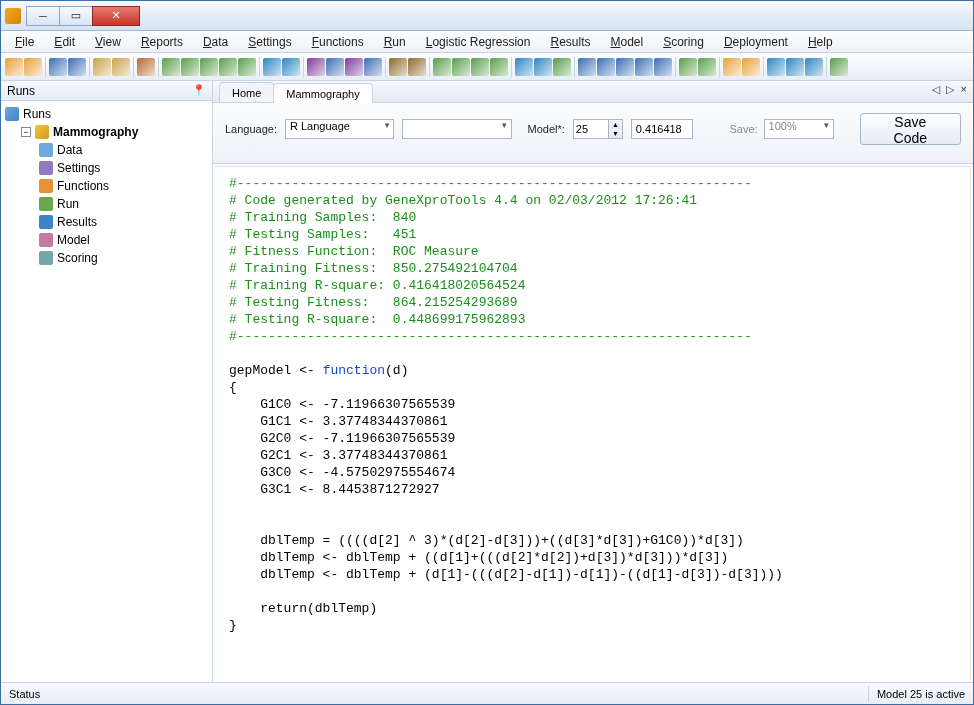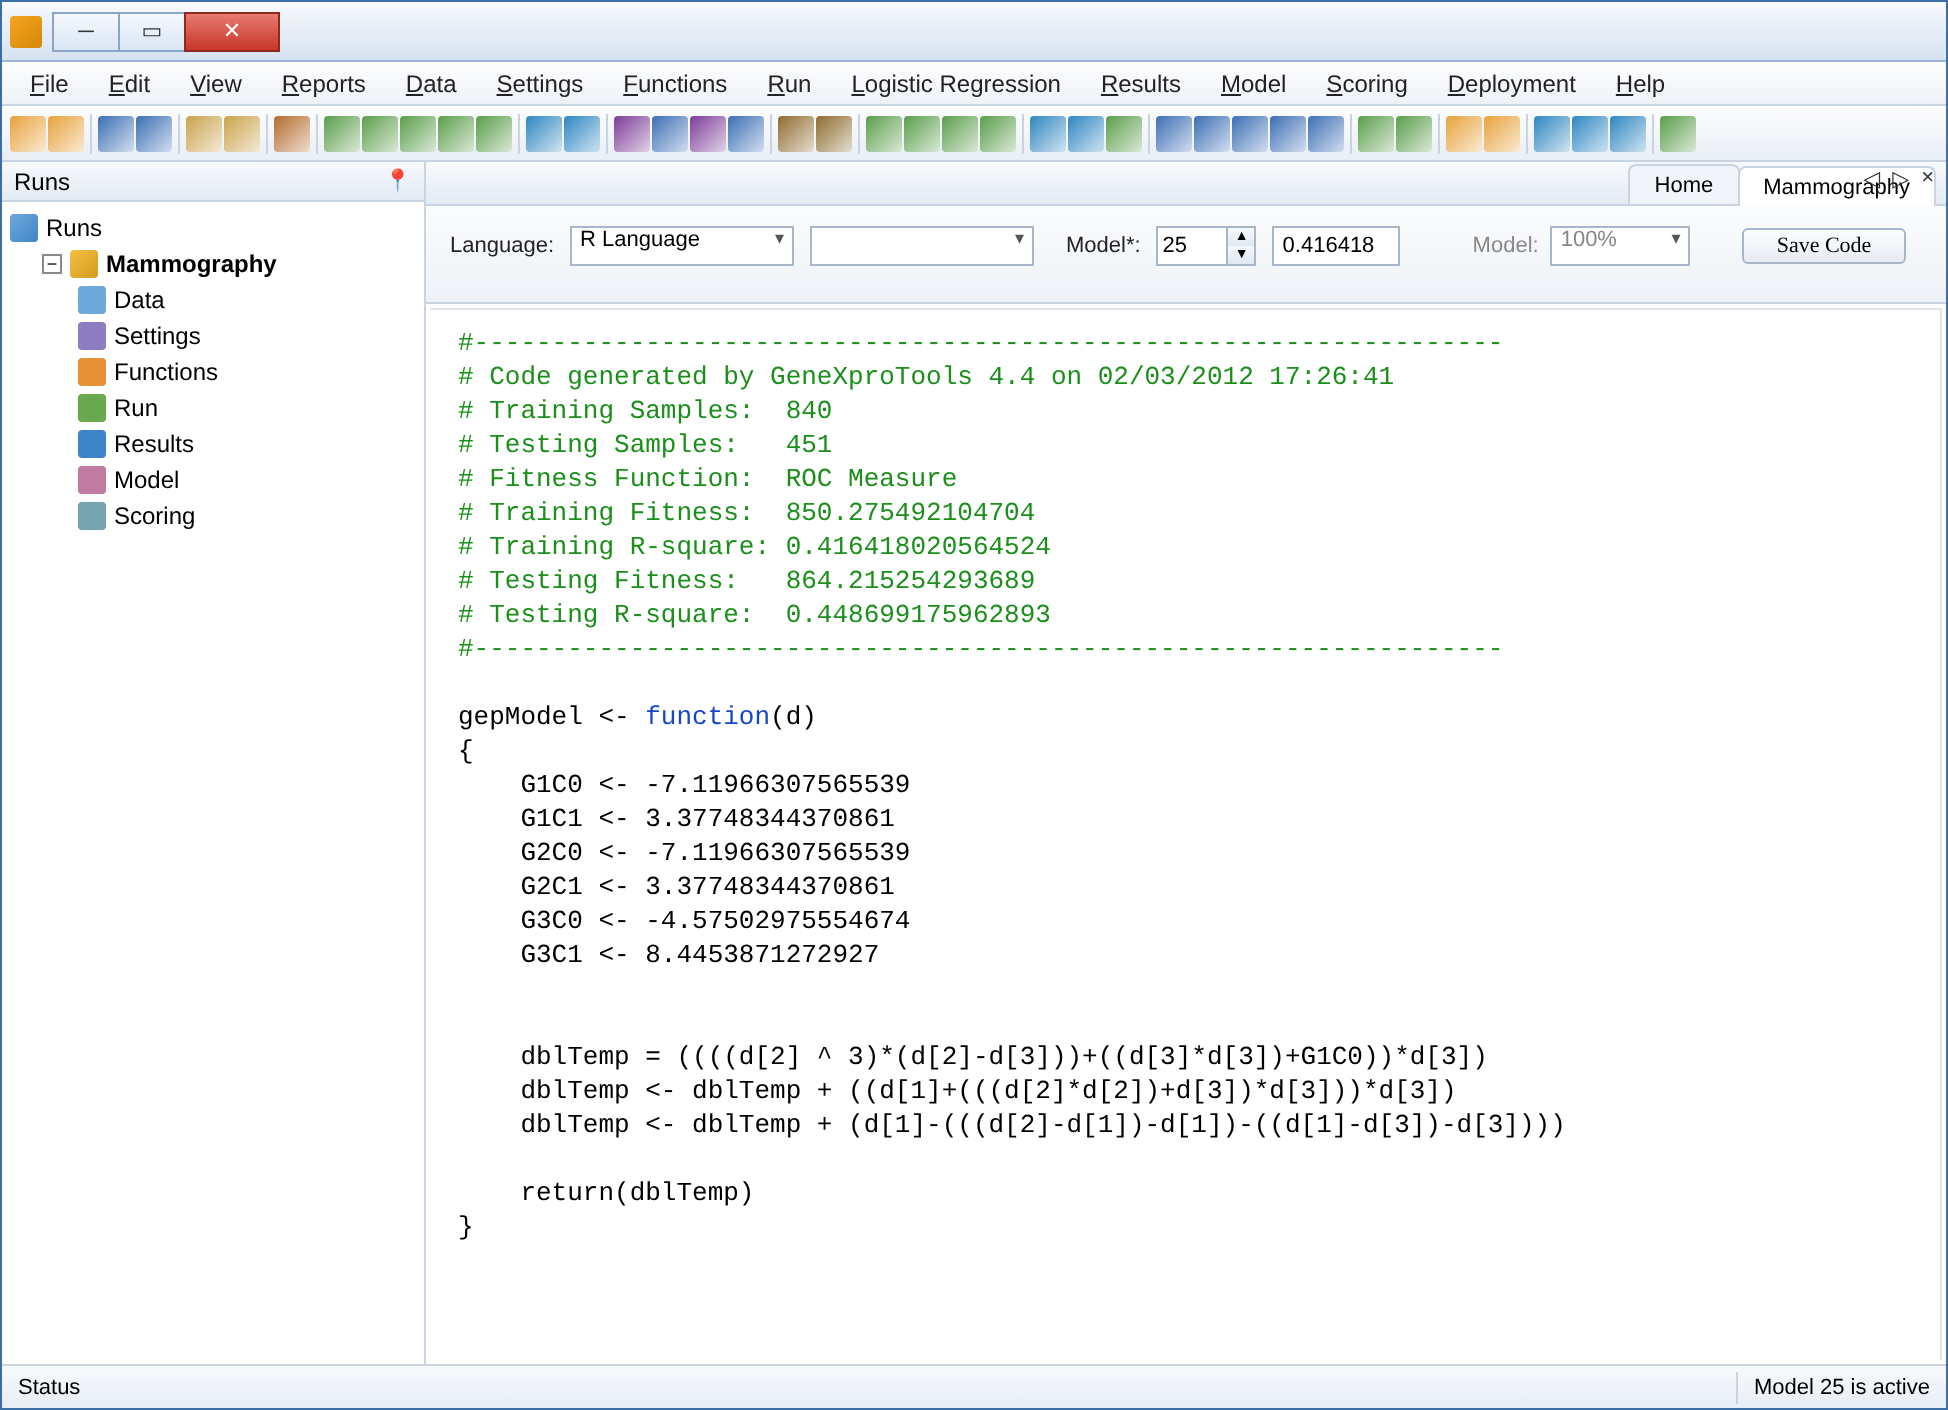--- a/index.html
+++ b/index.html
@@ -128,21 +128,20 @@
   background: #fff;
 }
 .tab-row {
   height: 22px;
   background: linear-gradient(to bottom,#f7f9fc,#e4ebf4);
   border-bottom: 1px solid #c9d4e2;
   display: flex;
   align-items: flex-end;
   padding: 0 6px;
   position: relative;
-  justify-content: flex-end;
 }
 .tab {
   height: 20px;
   padding: 0 12px;
   border: 1px solid #c9d4e2;
   border-bottom: none;
   background: #f1f4f9;
   border-radius: 4px 4px 0 0;
   display: flex;
   align-items: center;
@@ -200,25 +199,24 @@
   border-left: 1px solid #a7b6c9;
   display: flex; flex-direction: column;
 }
 .spinner .arrows span {
   flex: 1; font-size: 7px; text-align: center; line-height: 9px;
   background: linear-gradient(to bottom,#f5f7fb,#e1e8f2);
 }
 .btn {
   border: 1px solid #a7b6c9;
   background: linear-gradient(to bottom,#fdfefe,#e6ecf4);
-  height: 18px;
+  height: 32px;
   padding: 0 16px;
-  font-size: 11px;
+  font-size: 14px;
   border-radius: 3px;
-  font-family: Liberation Serif, serif;
 }
 .checkbox {
   display: inline-flex;
   align-items: center;
   gap: 4px;
   font-size: 11px;
   margin-left: 64px;
 }
 .checkbox input {
   width: 13px; height: 13px;
@@ -416,21 +414,21 @@
           <input value="25" style="">
           <span class="arrows">
               <span>▲</span>
               <span>▼</span>
             </span>
         </span>
         <span class="txt" style="width:64px;display:inline-flex;align-items:center">
             <span>0.416418</span>
           </span>
         <span class="zoom-group">
-          <label>Model:</label>
+          <label>Save:</label>
           <span class="select" style="width:70px;color:#888">
               <span>100%</span>
             </span>
         </span>
         <button class="btn" style="margin-left:18px"><span>Save Code</span></button>
       </div>
     </div>
 
     <div class="code" id="code-viewer"><span class="comment">#------------------------------------------------------------------</span>
 <span class="comment"># Code generated by GeneXproTools 4.4 on 02/03/2012 17:26:41</span>

